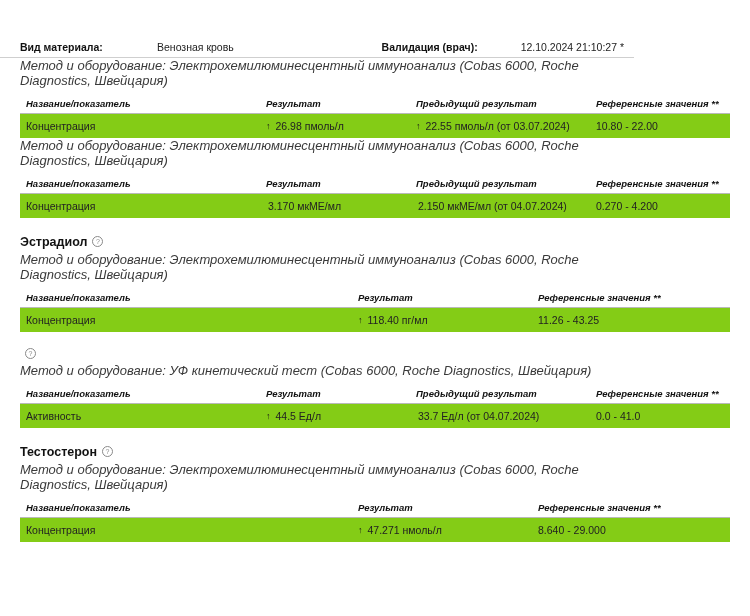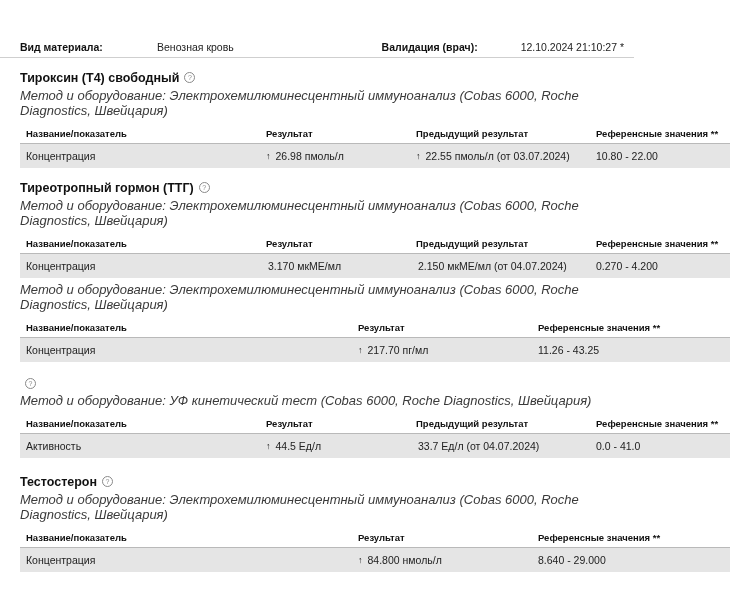--- a/index.html
+++ b/index.html
@@ -95,24 +95,25 @@
   }
   table.result-table th {
     text-align: left;
     font-size: 9.5px;
     font-weight: bold;
     color: #111;
     padding: 3px 4px 4px 6px;
     border-bottom: 1px solid #b9b9b9;
     vertical-align: bottom;
     white-space: nowrap;
+    font-style: italic;
   }
   table.result-table td {
     padding: 6px 4px 6px 6px;
-    background: #e5e5e5;
+    background: #84cc16;
     color: #222;
     font-size: 10.5px;
     vertical-align: middle;
     white-space: nowrap;
   }
   .arrow-up {
     display: inline-block;
     color: #1a1a1a;
     font-size: 9px;
     margin-right: 3px;
@@ -143,24 +144,20 @@
       <span class="lbl">Вид материала:</span>
       <span class="val">Венозная кровь</span>
     </div>
     <div class="field field-valid">
       <span class="lbl">Валидация (врач):</span>
       <span class="val">12.10.2024 21:10:27 *</span>
     </div>
   </div>
 
   <div class="section">
-    <div class="section-title">
-      <span>Тироксин (Т4) свободный</span>
-      <span class="info-icon">?</span>
-    </div>
     <div class="method">Метод и оборудование: Электрохемилюминесцентный иммуноанализ (Cobas 6000, Roche Diagnostics, Швейцария)</div>
     <table class="result-table cols-4">
       <colgroup>
           <col class="c1">
           <col class="c2">
           <col class="c3">
           <col class="c4">
         </colgroup>
       <thead>
         <tr>
@@ -175,24 +172,20 @@
           <td>Концентрация</td>
           <td><span class="arrow-up">↑</span><span class="cell-pad">26.98 пмоль/л</span></td>
           <td><span class="arrow-up">↑</span><span class="cell-pad">22.55 пмоль/л (от 03.07.2024)</span></td>
           <td>10.80 - 22.00</td>
         </tr>
       </tbody>
     </table>
   </div>
 
   <div class="section">
-    <div class="section-title">
-      <span>Тиреотропный гормон (ТТГ)</span>
-      <span class="info-icon">?</span>
-    </div>
     <div class="method">Метод и оборудование: Электрохемилюминесцентный иммуноанализ (Cobas 6000, Roche Diagnostics, Швейцария)</div>
     <table class="result-table cols-4">
       <colgroup>
           <col class="c1">
           <col class="c2">
           <col class="c3">
           <col class="c4">
         </colgroup>
       <thead>
         <tr>
@@ -209,38 +202,42 @@
           <td><span class="cell-pad">2.150 мкМЕ/мл (от 04.07.2024)</span></td>
           <td>0.270 - 4.200</td>
         </tr>
       </tbody>
     </table>
   </div>
 
   <div class="spacer-sm"></div>
 
   <div class="section">
+    <div class="section-title">
+      <span>Эстрадиол</span>
+      <span class="info-icon">?</span>
+    </div>
     <div class="method">Метод и оборудование: Электрохемилюминесцентный иммуноанализ (Cobas 6000, Roche Diagnostics, Швейцария)</div>
     <table class="result-table cols-3">
       <colgroup>
           <col class="c1">
           <col class="c2">
           <col class="c3">
         </colgroup>
       <thead>
         <tr>
           <th>Название/показатель</th>
           <th>Результат</th>
           <th>Референсные значения **</th>
         </tr>
       </thead>
       <tbody>
         <tr>
           <td>Концентрация</td>
-          <td><span class="arrow-up">↑</span><span class="cell-pad">217.70 пг/мл</span></td>
+          <td><span class="arrow-up">↑</span><span class="cell-pad">118.40 пг/мл</span></td>
           <td>11.26 - 43.25</td>
         </tr>
       </tbody>
     </table>
   </div>
 
   <div class="spacer-sm"></div>
 
   <div class="section">
     <div class="section-title">
@@ -290,20 +287,20 @@
       <thead>
         <tr>
           <th>Название/показатель</th>
           <th>Результат</th>
           <th>Референсные значения **</th>
         </tr>
       </thead>
       <tbody>
         <tr>
           <td>Концентрация</td>
-          <td><span class="arrow-up">↑</span><span class="cell-pad">84.800 нмоль/л</span></td>
+          <td><span class="arrow-up">↑</span><span class="cell-pad">47.271 нмоль/л</span></td>
           <td>8.640 - 29.000</td>
         </tr>
       </tbody>
     </table>
   </div>
 
 </div>
 
 </body></html>

